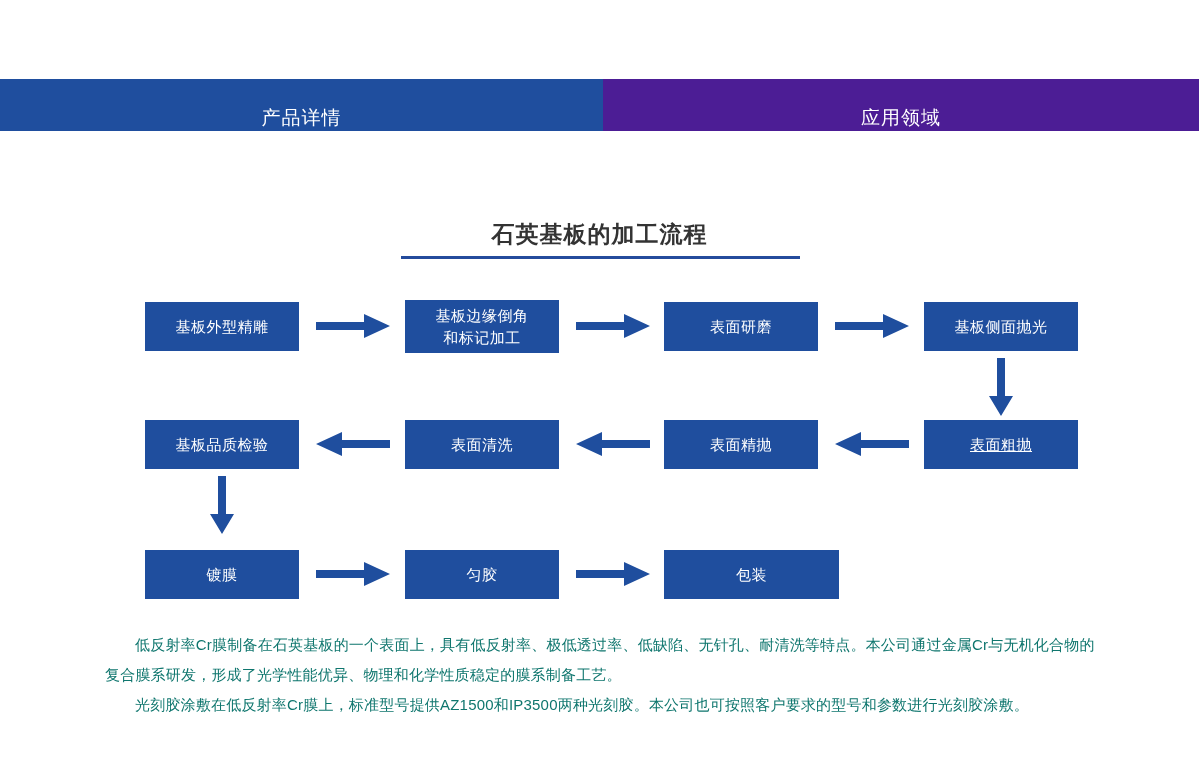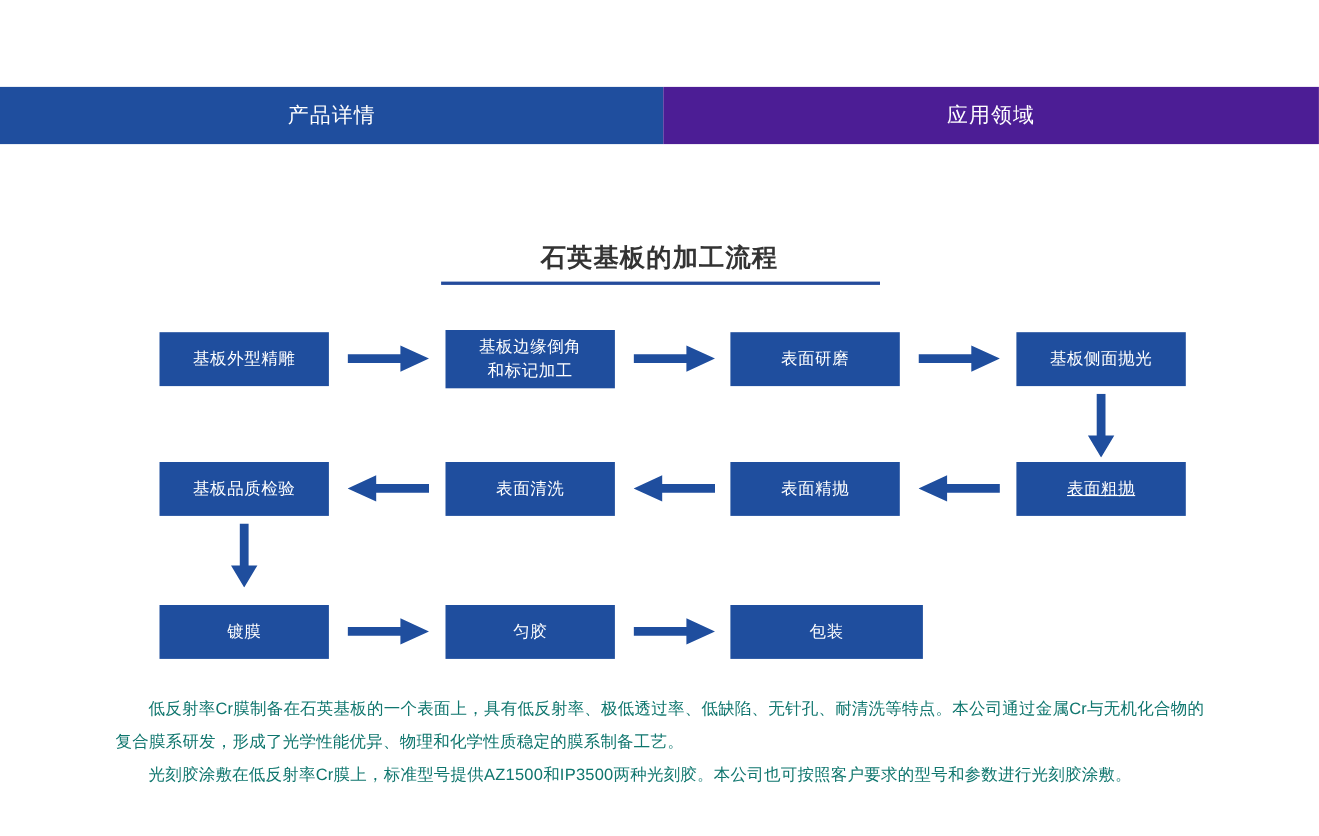--- a/index.html
+++ b/index.html
@@ -17,21 +17,21 @@
   
   .tabbar {
     position: absolute;
     left: 0; top: 79px;
     width: 1199px; height: 52px;
     display: flex;
   }
   .tab {
     height: 100%;
     display: flex;
-    align-items: center;
+    align-items: flex-end;
     justify-content: center;
     color: #ffffff;
     font-size: 19px;
     letter-spacing: 1px;
     font-weight: 400;
     user-select: none;
   }
   .tab-primary { width: 603px; background: #1f4e9e; }
   .tab-secondary { width: 596px; background: #4c1d95; }
 

